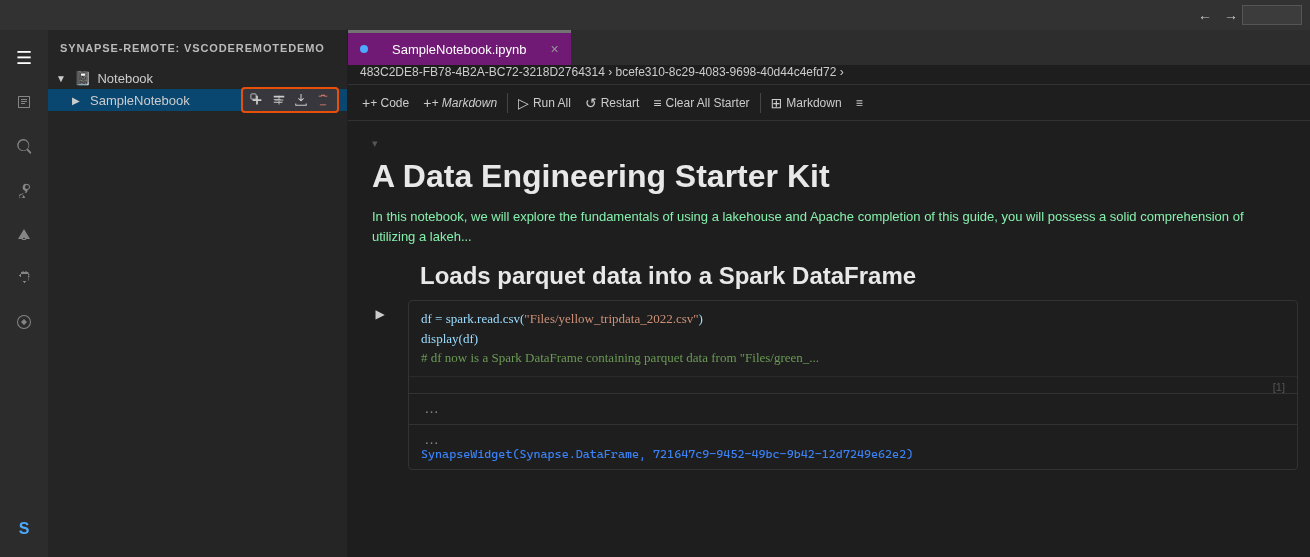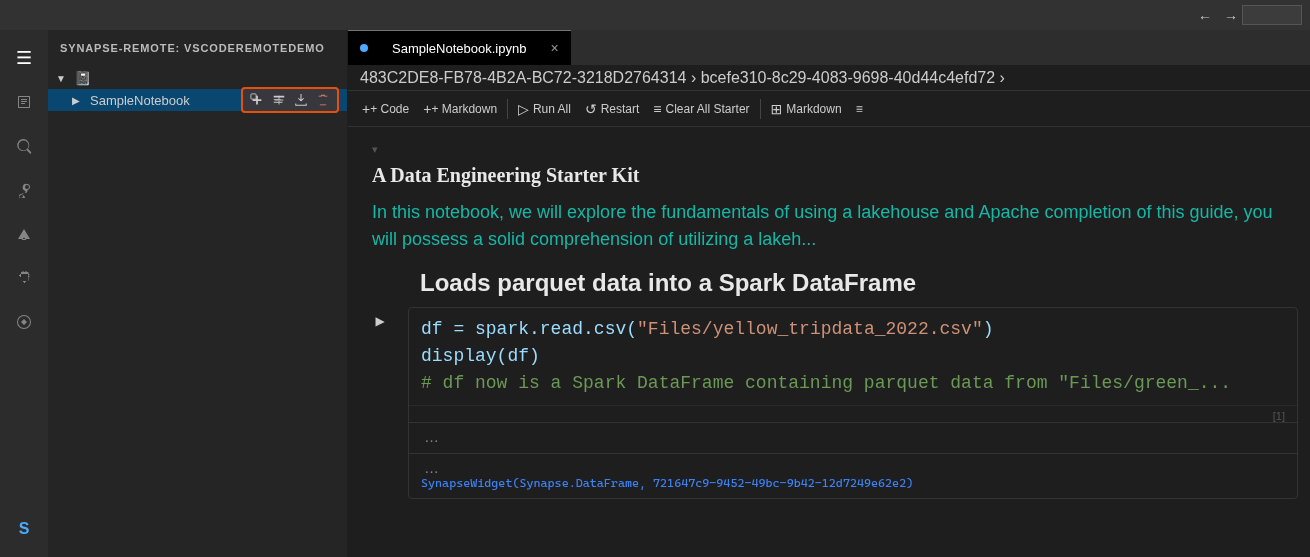--- a/index.html
+++ b/index.html
@@ -177,45 +177,45 @@
       align-items: center;
       padding: 0 12px;
       gap: 6px;
       cursor: pointer;
       border-top: 1px solid transparent;
       font-size: 13px;
       color: #969696;
       background: #2d2d2d;
     }
     .tab.active {
-      background: #000000;
+      background: #701a75;
       color: #ffffff;
-      border-top: 1px solid #737373;
+      border-top: 3px solid #737373;
       gap: 24px;
     }
     .tab .tab-dot {
       width: 8px;
       height: 8px;
       border-radius: 50%;
       background: #4daafc;
     }
     .tab .tab-close {
       font-size: 14px;
       color: #969696;
       cursor: pointer;
     }
 
     
     .breadcrumb {
-      height: 26px;
+      height: 20px;
       background: #1e1e1e;
       display: flex;
-      align-items: center;
+      align-items: flex-start;
       padding: 0 12px;
-      font-size: 16px;
+      font-size: 12px;
       color: #858585;
       gap: 4px;
       border-bottom: 1px solid #333;
       flex-shrink: 0;
     }
     .breadcrumb span { color: #cccccc; }
 
     
     .notebook-toolbar {
       height: 36px;
@@ -257,38 +257,37 @@
     }
     .notebook-content::-webkit-scrollbar { width: 8px; }
     .notebook-content::-webkit-scrollbar-track { background: #1e1e1e; }
     .notebook-content::-webkit-scrollbar-thumb { background: #424242; }
 
     .cell-section {
       padding: 0 24px;
     }
 
     .markdown-title {
-      font-size: 20px;
+      font-size: 32px;
       font-weight: 600;
       color: #e8e8e8;
       margin-bottom: 12px;
       margin-top: 8px;
-      font-family: Liberation Serif, serif;
     }
     .markdown-subtitle {
       font-size: 24px;
       font-weight: 600;
       color: #e8e8e8;
       margin-bottom: 10px;
       margin-top: 16px;
       margin-left: 48px;
     }
     .markdown-text {
-      color: #14b8a6;
-      font-size: 18px;
+      color: #86efac;
+      font-size: 13px;
       line-height: 1.5;
       margin-bottom: 10px;
     }
 
     
     .code-cell {
       display: flex;
       margin: 8px 0;
       gap: 8px;
     }
@@ -314,22 +313,22 @@
     }
     .cell-body {
       flex: 1;
       background: #1e1e1e;
       border: 1px solid #333;
       border-radius: 4px;
       overflow: hidden;
     }
     .code-content {
       padding: 8px 12px;
-      font-family: Liberation Mono, monospace;
-      font-size: 18px;
+      font-family: Liberation Serif, serif;
+      font-size: 13px;
       line-height: 1.5;
     }
     .code-string { color: #ce9178; }
     .code-comment { color: #6a9955; }
     .code-default { color: #9cdcfe; }
 
     .cell-output {
       border-top: 1px solid #333;
       padding: 8px 12px;
       font-family: 'Cascadia Code', 'Consolas', monospace;
@@ -404,20 +403,21 @@
 
   <div class="sidebar">
     <div class="sidebar-header">
       <span>SYNAPSE-REMOTE: VSCODEREMOTEDEMO</span>
     </div>
     <div class="sidebar-section">
 
       <div class="sidebar-item">
         <span class="chevron">▼</span>
         <span class="item-icon">📓</span>
+        <span class="item-label">Notebook</span>
       </div>
 
       <div class="sidebar-item selected" style="padding-left: 24px;">
         <span class="chevron">▶</span>
         <span class="item-label">SampleNotebook</span>
         <div class="item-actions">
           <div class="action-btn-group">
             <button class="action-btn" title="Add Code Cell">
               <svg width="14" height="14" viewBox="0 0 16 16" fill="currentColor">
                   <path d="M13 7H9V3H7v4H3v2h4v4h2V9h4z"></path>
@@ -460,21 +460,21 @@
       <span>483C2DE8-FB78-4B2A-BC72-3218D2764314 › bcefe310-8c29-4083-9698-40d44c4efd72 ›</span>
     </div>
 
     <div class="notebook-toolbar">
       <button class="toolbar-btn">
         <span class="icon">+</span>
         <span style="margin-left:-4px;">+ Code</span>
       </button>
       <button class="toolbar-btn">
         <span class="icon">+</span>
-        <span style="margin-left:-4px;">+ Markdown</span>
+        <span style="margin-left:-4px;font-style:italic;">+ Markdown</span>
       </button>
       <div class="toolbar-sep"></div>
       <button class="toolbar-btn">
         <span class="icon">▷</span>
         <span>Run All</span>
       </button>
       <button class="toolbar-btn">
         <span class="icon">↺</span>
         <span>Restart</span>
       </button>

